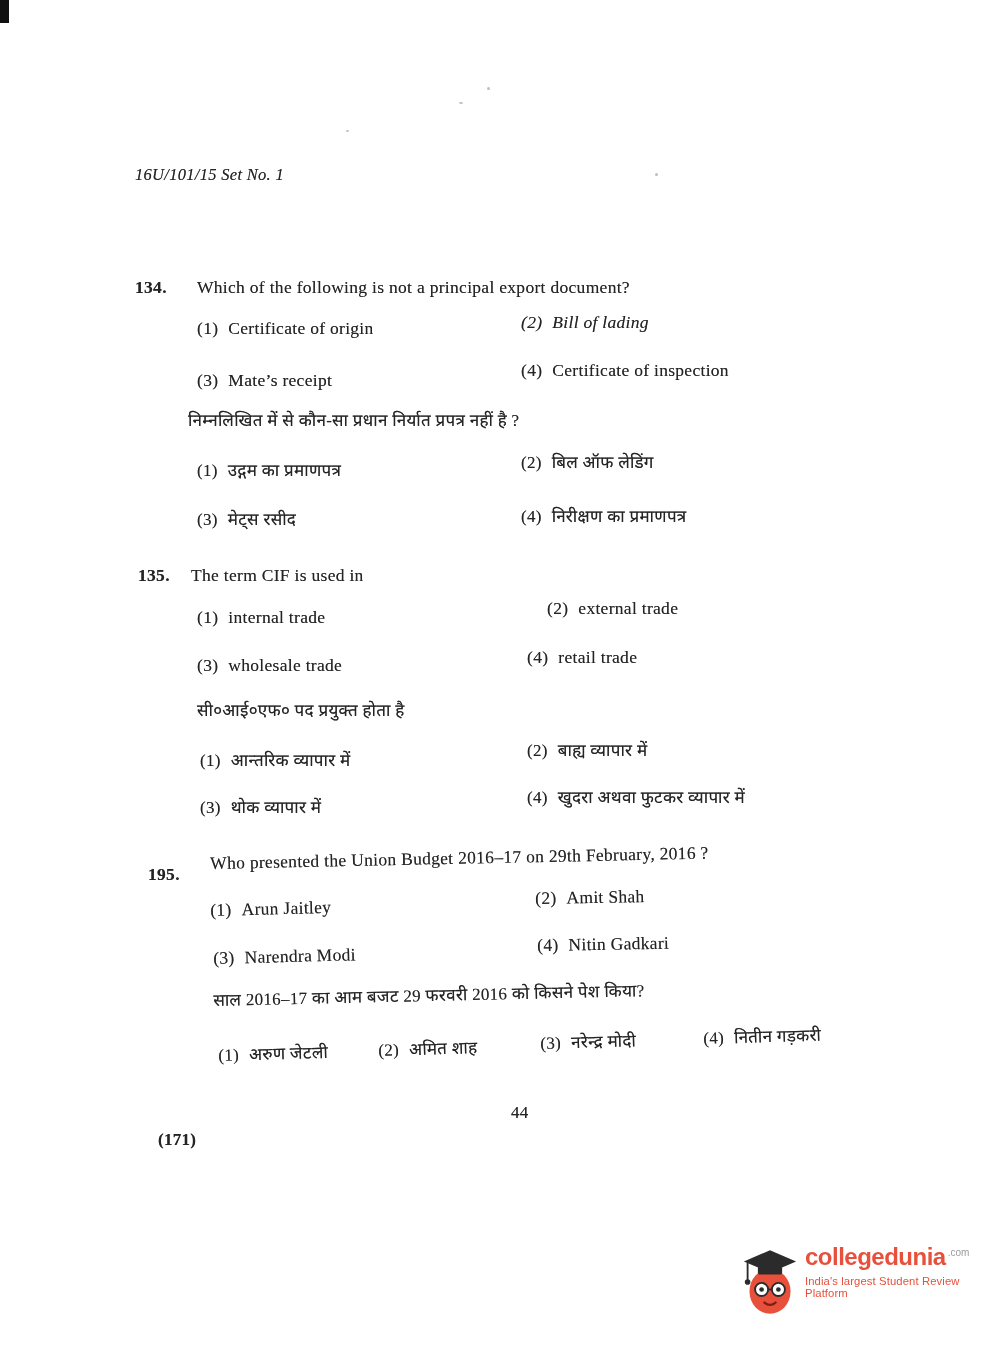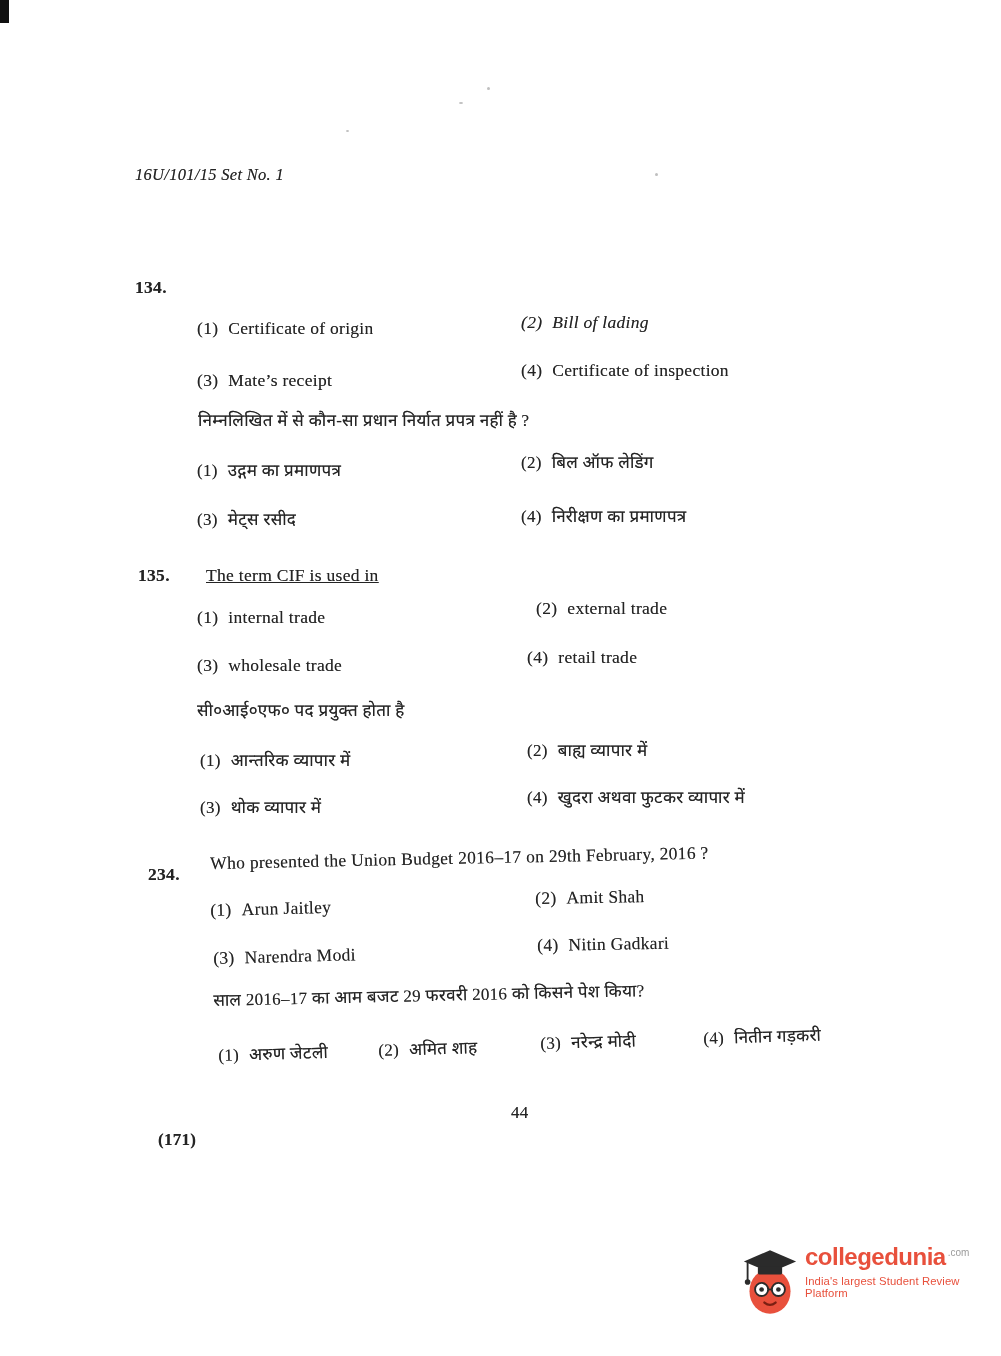--- a/index.html
+++ b/index.html
@@ -52,55 +52,56 @@
 
   <div class="corner-mark"></div>
   <div class="speck" style="left:487px;top:87px;width:3px;height:3px;"></div>
   <div class="speck" style="left:459px;top:102px;width:4px;height:2px;"></div>
   <div class="speck" style="left:346px;top:130px;width:3px;height:2px;"></div>
   <div class="speck" style="left:655px;top:173px;width:3px;height:3px;"></div>
 
   <div class="line header-code" style="left:135px;top:165px;">16U/101/15 Set No. 1</div>
 
   <div class="line qnum" style="left:135px;top:277px;">134.</div>
+  <div class="line qtext" style="left:197px;top:277px;">Which of the following is not a principal export document?</div>
 
   <div class="line opt" style="left:197px;top:318px;">
     <span class="opt-label">(1)</span><span>Certificate of origin</span>
   </div>
   <div class="line opt" style="left:521px;top:312px;font-style:italic;">
     <span class="opt-label">(2)</span><span>Bill of lading</span>
   </div>
   <div class="line opt" style="left:197px;top:370px;">
     <span class="opt-label">(3)</span><span>Mate’s receipt</span>
   </div>
   <div class="line opt" style="left:521px;top:360px;">
     <span class="opt-label">(4)</span><span>Certificate of inspection</span>
   </div>
 
-  <div class="line hindi" style="left:198px;top:408px;">निम्नलिखित में से कौन-सा प्रधान निर्यात प्रपत्र नहीं है ?</div>
+  <div class="line hindi" style="left:188px;top:408px;">निम्नलिखित में से कौन-सा प्रधान निर्यात प्रपत्र नहीं है ?</div>
   <div class="line opt hindi" style="left:197px;top:458px;">
     <span class="opt-label">(1)</span><span>उद्गम का प्रमाणपत्र</span>
   </div>
   <div class="line opt hindi" style="left:521px;top:450px;text-align:center;">
     <span class="opt-label">(2)</span><span>बिल ऑफ लेडिंग</span>
   </div>
   <div class="line opt hindi" style="left:197px;top:507px;">
     <span class="opt-label">(3)</span><span>मेट्स रसीद</span>
   </div>
   <div class="line opt hindi" style="left:521px;top:504px;">
     <span class="opt-label">(4)</span><span>निरीक्षण का प्रमाणपत्र</span>
   </div>
 
   <div class="line qnum" style="left:138px;top:565px;">135.</div>
-  <div class="line qtext" style="left:206px;top:565px;text-decoration:underline;">The term CIF is used in</div>
+  <div class="line qtext" style="left:191px;top:565px;">The term CIF is used in</div>
 
   <div class="line opt" style="left:197px;top:607px;">
     <span class="opt-label">(1)</span><span>internal trade</span>
   </div>
-  <div class="line opt" style="left:536px;top:598px;text-align:center;">
+  <div class="line opt" style="left:547px;top:598px;text-align:center;">
     <span class="opt-label">(2)</span><span>external trade</span>
   </div>
   <div class="line opt" style="left:197px;top:655px;">
     <span class="opt-label">(3)</span><span>wholesale trade</span>
   </div>
   <div class="line opt" style="left:527px;top:647px;">
     <span class="opt-label">(4)</span><span>retail trade</span>
   </div>
 
   <div class="line hindi" style="left:197px;top:698px;">सी०आई०एफ० पद प्रयुक्त होता है</div>
@@ -110,21 +111,21 @@
   <div class="line opt hindi" style="left:527px;top:738px;">
     <span class="opt-label">(2)</span><span>बाह्य व्यापार में</span>
   </div>
   <div class="line opt hindi" style="left:200px;top:795px;">
     <span class="opt-label">(3)</span><span>थोक व्यापार में</span>
   </div>
   <div class="line opt hindi" style="left:527px;top:785px;">
     <span class="opt-label">(4)</span><span>खुदरा अथवा फुटकर व्यापार में</span>
   </div>
 
-  <div class="line qnum" style="left:148px;top:864px;">234.</div>
+  <div class="line qnum" style="left:148px;top:864px;">195.</div>
   <div class="line qtext" style="left:210px;top:853px;transform:rotate(-1.2deg);transform-origin:left top;">Who presented the Union Budget 2016–17 on 29th February, 2016 ?</div>
 
   <div class="line opt" style="left:210px;top:900px;transform:rotate(-1.5deg);transform-origin:left top;">
     <span class="opt-label">(1)</span><span>Arun Jaitley</span>
   </div>
   <div class="line opt" style="left:535px;top:888px;transform:rotate(-1deg);transform-origin:left top;">
     <span class="opt-label">(2)</span><span>Amit Shah</span>
   </div>
   <div class="line opt" style="left:213px;top:948px;transform:rotate(-1.5deg);transform-origin:left top;">
     <span class="opt-label">(3)</span><span>Narendra Modi</span>

